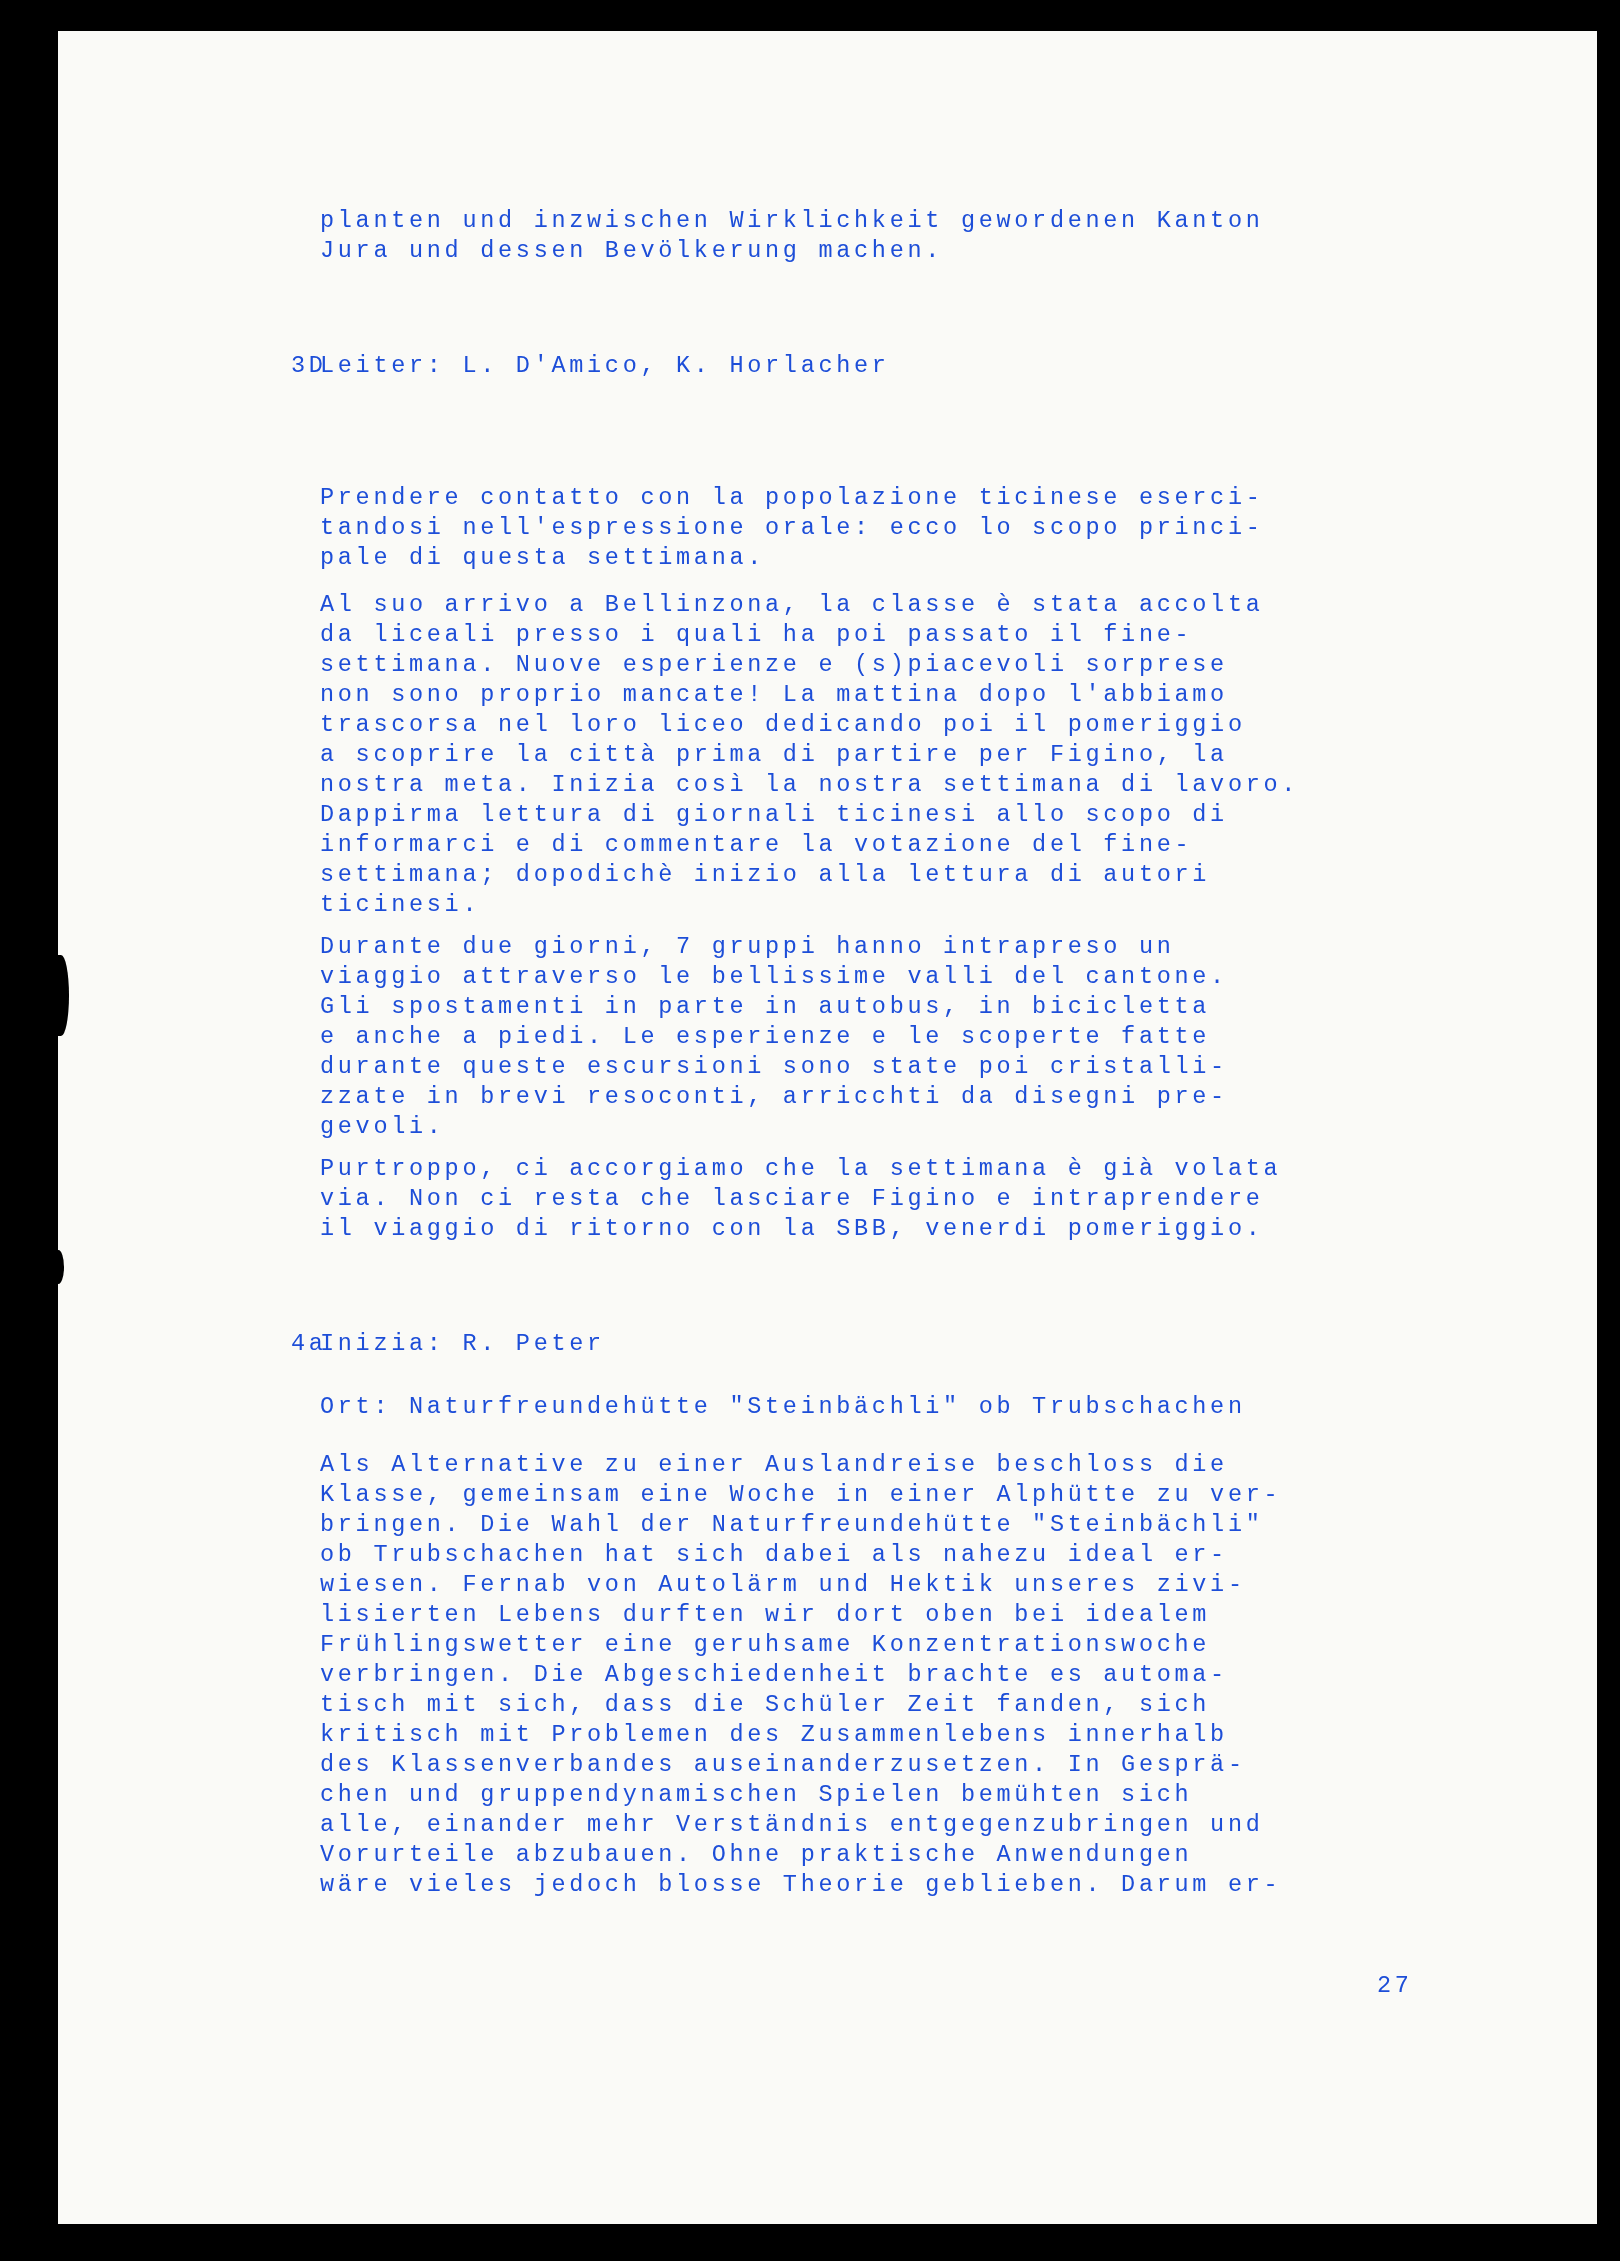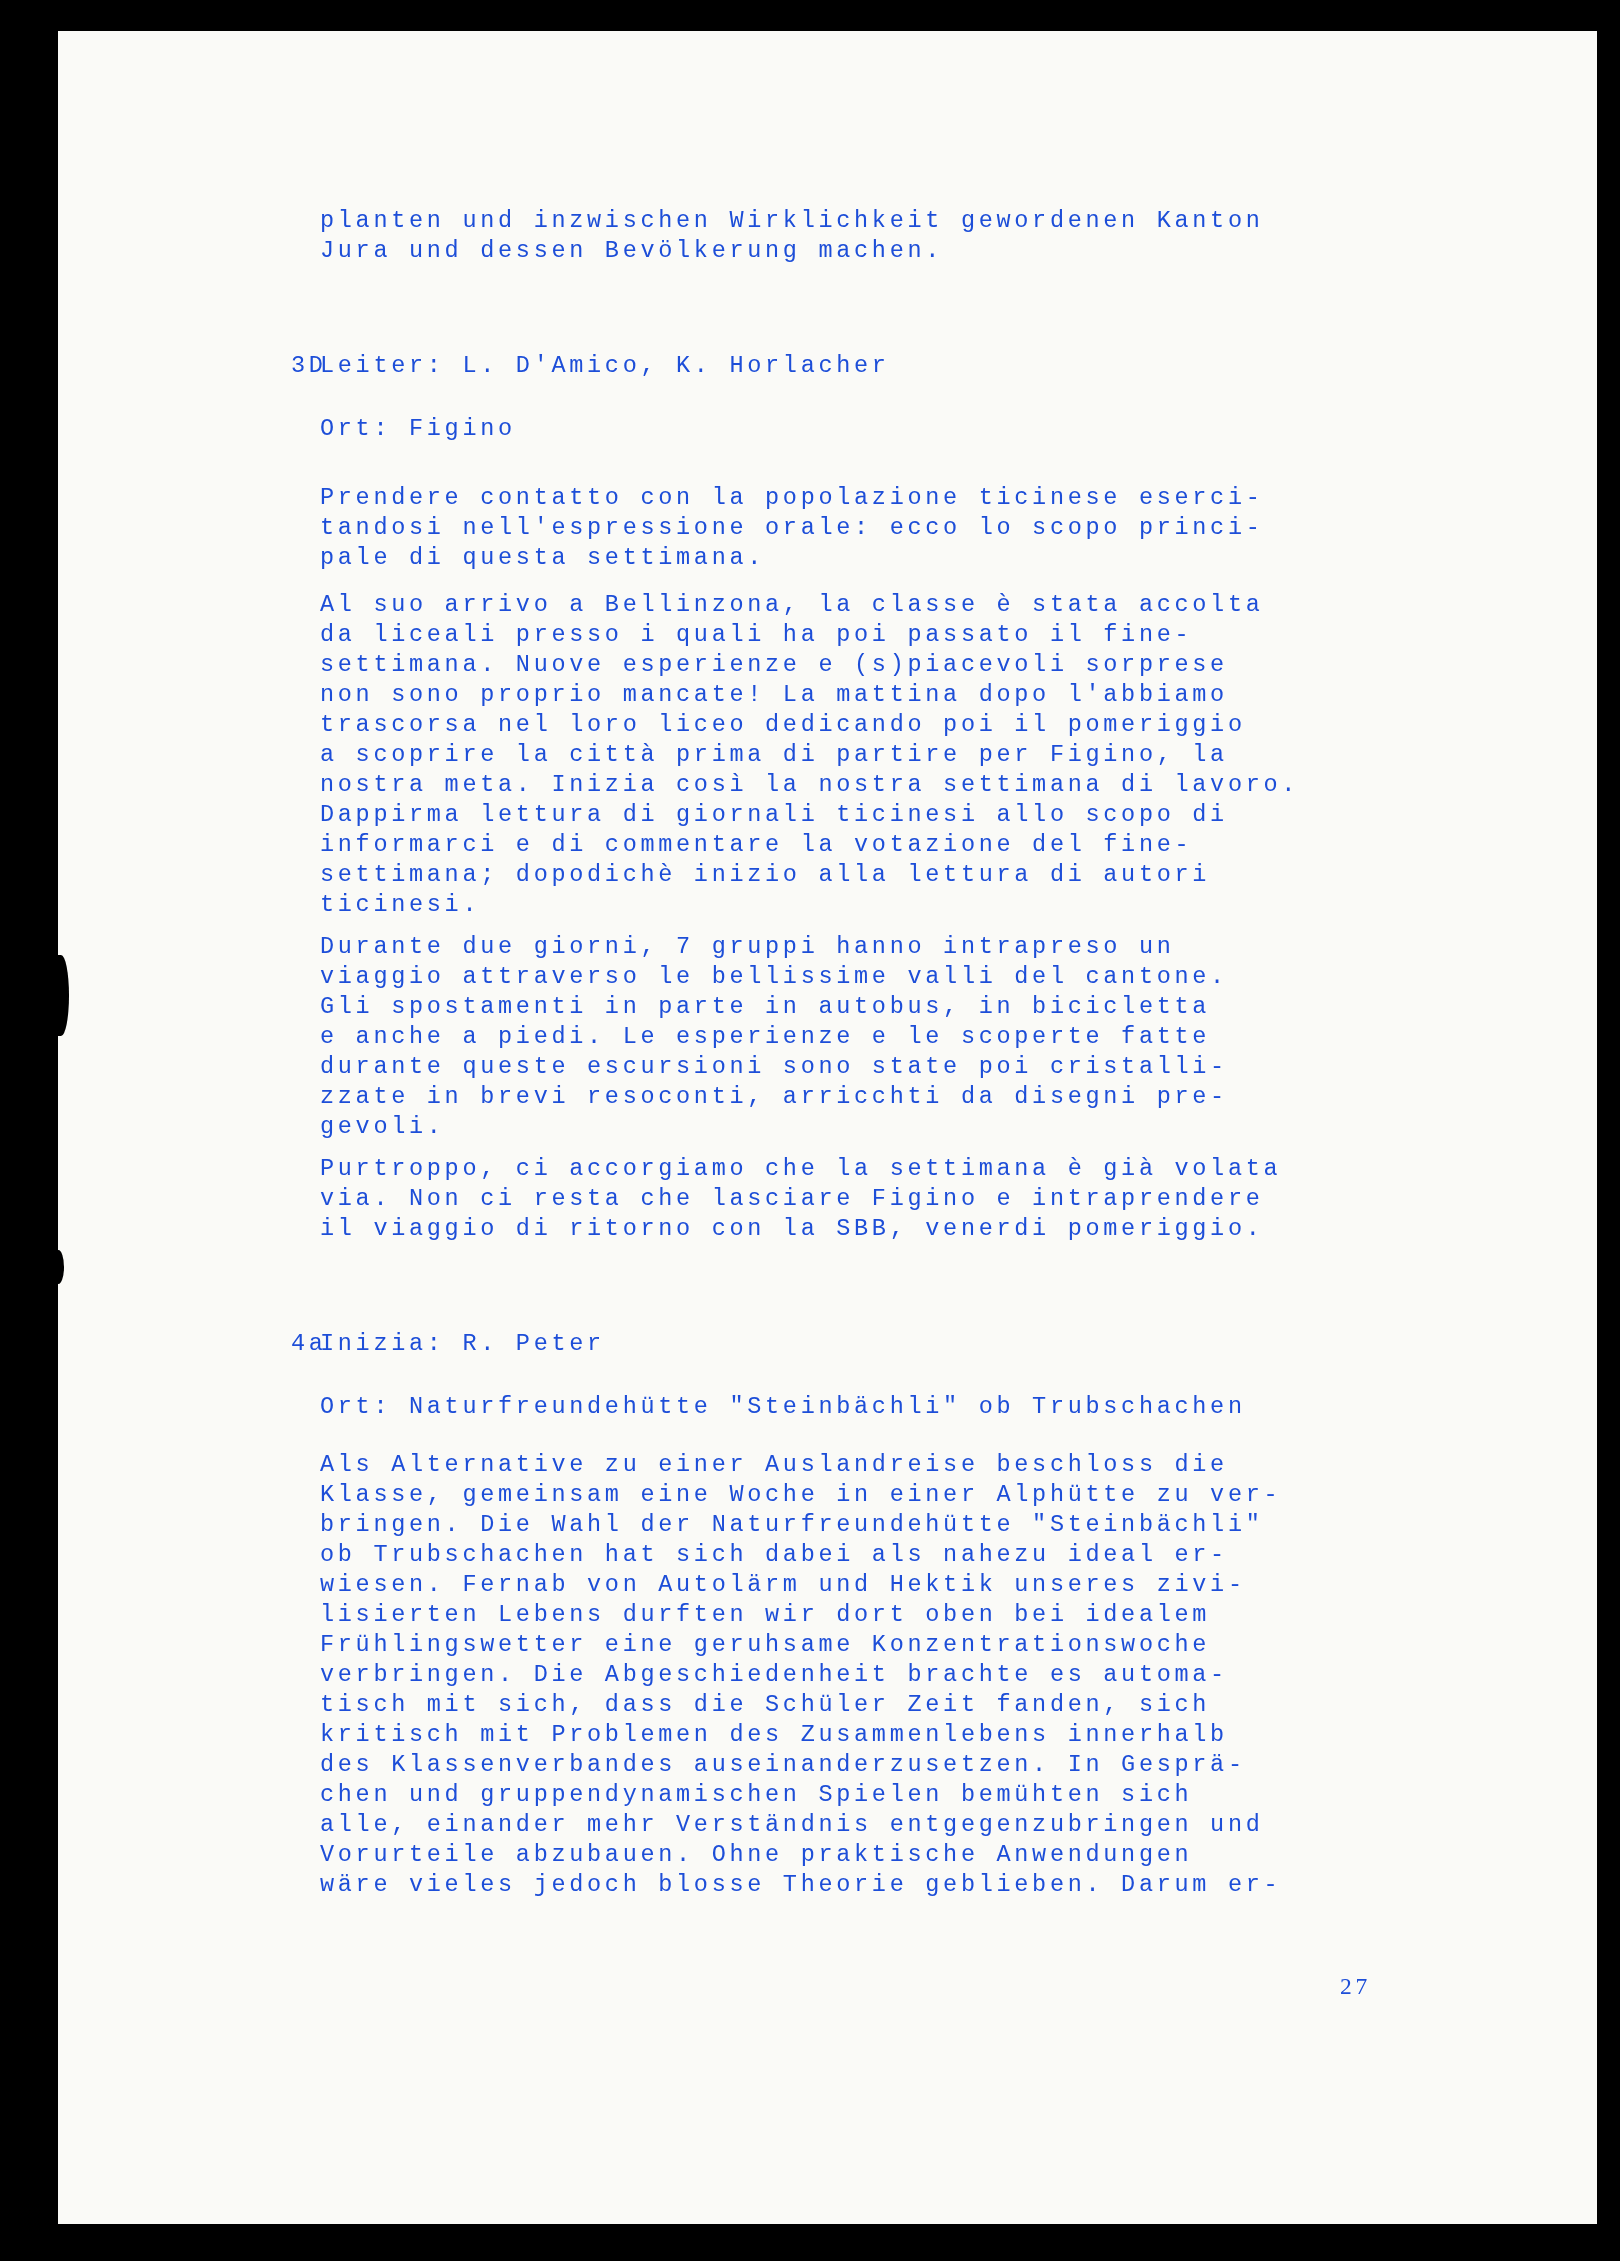--- a/index.html
+++ b/index.html
@@ -25,37 +25,36 @@
     white-space:pre-line;
   }
   .sec-num { left:193px; width:73px;margin-left:40px; }
   .body-col { left:262px; width:1045px; }
   .artifact {
     position:absolute;
     background:#000;
   }
   .blob1 { left:-4.9px; top:924px; width:16px; height:81px; border-radius:0 60% 60% 0; }
   .blob2 { left:-4.9px; top:1219px; width:11.3px; height:34px; border-radius:0 60% 60% 0; }
-  .page-num { left:1282px; top:1940px;font-family:Liberation Serif, serif; }
+  .page-num { left:1319px; top:1940px; }
 </style>
 </head>
 <body>
 
 <div class="page">
 
   <div class="artifact blob1"></div>
   <div class="artifact blob2"></div>
 
   <div class="txt body-col" style="top:175px;">planten und inzwischen Wirklichkeit gewordenen Kanton
 Jura und dessen Bevölkerung machen.</div>
 
   <div class="txt sec-num" style="top:320px;">3D</div>
   <div class="txt body-col" style="top:320px;">Leiter: L. D'Amico, K. Horlacher</div>
 
-  <div class="txt body-col" style="top:383px;">Ort: Figino</div>
 
   <div class="txt body-col" style="top:452px;font-family:Liberation Mono, monospace;">Prendere contatto con la popolazione ticinese eserci-
 tandosi nell'espressione orale: ecco lo scopo princi-
 pale di questa settimana.</div>
 
   <div class="txt body-col" style="top:559px;">Al suo arrivo a Bellinzona, la classe è stata accolta
 da liceali presso i quali ha poi passato il fine-
 settimana. Nuove esperienze e (s)piacevoli sorprese
 non sono proprio mancate! La mattina dopo l'abbiamo
 trascorsa nel loro liceo dedicando poi il pomeriggio

